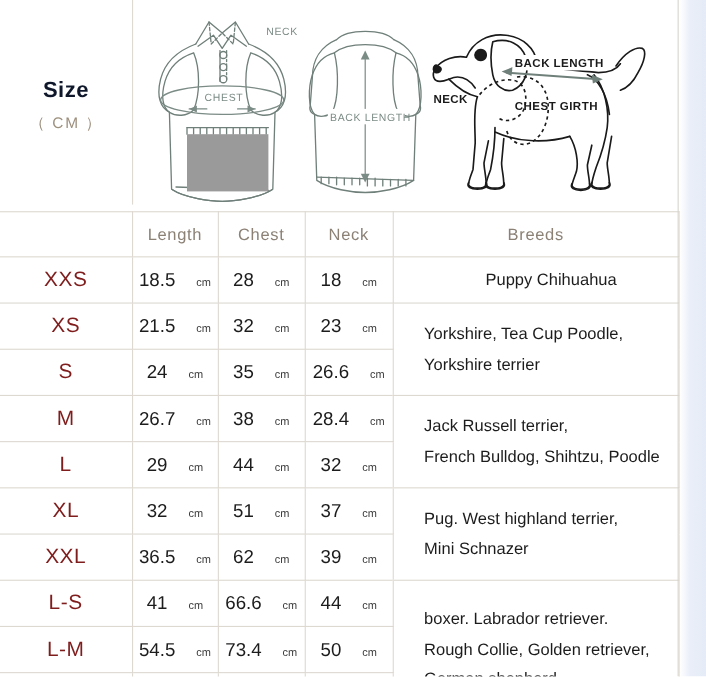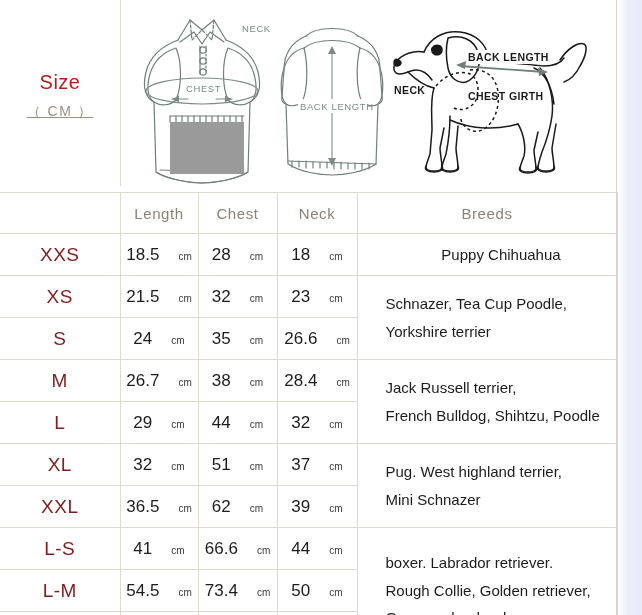--- a/index.html
+++ b/index.html
@@ -57,29 +57,29 @@
     top: 0;
     width: 120px;
     height: 192px;
     display: flex;
     flex-direction: column;
     align-items: center;
     justify-content: center;
   }
   #size-label-cell .size-word {
     font-size: 20px;
-    color: #b91c1c;
+    color: #0f172a;
     letter-spacing: 0.5px;
     margin-bottom: 9px;
+    font-weight: bold;
   }
   #size-label-cell .size-unit {
     font-size: 14px;
     color: #9d8f7d;
     letter-spacing: 1.5px;
-    text-decoration: underline;
   }
   #illo-divider {
     position: absolute;
     left: 120px;
     top: 0;
     width: 1px;
     height: 186px;
     background: #dedad2;
   }
 
@@ -328,21 +328,21 @@
           <td class="breeds-cell center-one" rowspan="1">
             <span class="breed-line">Puppy Chihuahua</span>
           </td>
         </tr>
         <tr>
           <td class="size-cell">XS</td>
           <td class="meas-cell"><span>21.5</span><span class="unit">cm</span></td>
           <td class="meas-cell"><span>32</span><span class="unit">cm</span></td>
           <td class="meas-cell"><span>23</span><span class="unit">cm</span></td>
           <td class="breeds-cell" rowspan="2">
-            <span class="breed-line">Schnazer, Tea Cup Poodle,</span>
+            <span class="breed-line">Yorkshire, Tea Cup Poodle,</span>
             <span class="breed-line">Yorkshire terrier</span>
           </td>
         </tr>
         <tr>
           <td class="size-cell">S</td>
           <td class="meas-cell"><span>24</span><span class="unit">cm</span></td>
           <td class="meas-cell"><span>35</span><span class="unit">cm</span></td>
           <td class="meas-cell"><span>26.6</span><span class="unit">cm</span></td>
         </tr>
         <tr>

